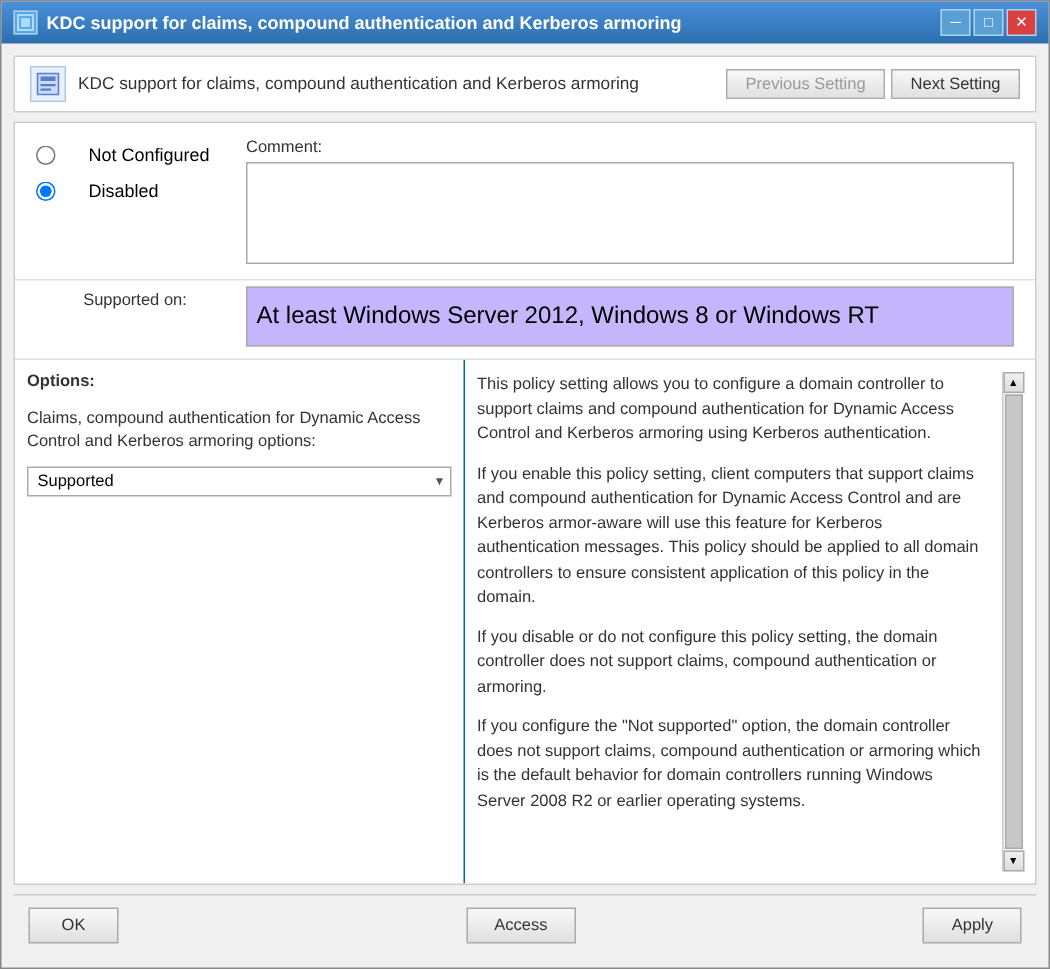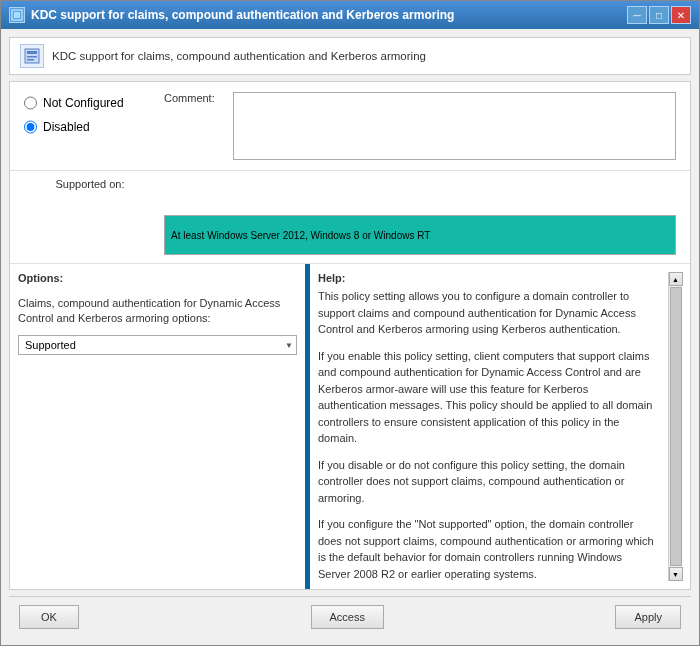--- a/index.html
+++ b/index.html
@@ -140,30 +140,31 @@
     .radio-col {
       display: flex;
       flex-direction: column;
       gap: 10px;
       width: 140px;
       flex-shrink: 0;
       padding-top: 4px;
     }
     .radio-item {
       display: flex;
-      gap: 6px;
+      align-items: center;
+      gap: 22px;
     }
     .radio-item input[type="radio"] {
       margin: 0;
     }
     .comment-col {
       flex: 1;
       display: flex;
-      flex-direction: row;
-      gap: 18px;
+      flex-direction: column;
+      gap: 2px;
     }
     .comment-label {
       font-size: 11px;
       color: #333;
       margin-bottom: 2px;
     }
     .comment-box {
       width: 100%;
       height: 68px;
       border: 1px solid #aaa;
@@ -185,36 +186,35 @@
       color: #333;
       padding-top: 3px;
       text-align: center;
       padding-right: 8px;
       flex-shrink: 0;
     }
     .supported-box {
       flex: 1;
       height: 40px;
       border: 1px solid #aaa;
-      background: #14b8a6;
-      font-size: 10px;
+      background: #c4b5fd;
+      font-size: 16px;
       padding: 3px 6px;
       display: flex;
       align-items: center;
       overflow: hidden;
-      margin-top: 40px;
     }
     .two-col {
       flex: 1;
       display: flex;
       overflow: hidden;
     }
     .options-col {
       width: 300px;
-      border-right: 5px solid #0369a1;
+      border-right: 1px solid #0369a1;
       padding: 8px;
       flex-shrink: 0;
       display: flex;
       flex-direction: column;
       gap: 8px;
     }
     .help-col {
       flex: 1;
       padding: 8px;
       display: flex;
@@ -341,20 +341,24 @@
       <div class="header-left">
         <div class="header-icon">
           <svg width="18" height="18" viewBox="0 0 18 18">
             <rect x="2" y="2" width="14" height="14" fill="#c8daf8" stroke="#5a80c8" stroke-width="1"></rect>
             <rect x="4" y="4" width="10" height="3" fill="#5a80c8"></rect>
             <rect x="4" y="9" width="10" height="1.5" fill="#5a80c8"></rect>
             <rect x="4" y="12" width="7" height="1.5" fill="#5a80c8"></rect>
           </svg>
         </div>
         <span class="header-title">KDC support for claims, compound authentication and Kerberos armoring</span>
+      </div>
+      <div class="header-buttons">
+        <button class="nav-btn" disabled="">Previous Setting</button>
+        <button class="nav-btn">Next Setting</button>
       </div>
     </div>
 
     <div class="main-form">
 
       <div class="radio-section">
         <div class="radio-col">
           <div class="radio-item">
             <input type="radio" name="policy" id="notconf" style="">
             <label for="notconf">Not Configured</label>
@@ -388,21 +392,20 @@
               <option>Not Supported</option>
               <option>Always provide claims</option>
               <option>Fail unarmored authentication requests</option>
             </select>
             <span class="dropdown-arrow">▼</span>
           </div>
         </div>
 
         <div class="help-col">
           <div style="display:flex;flex-direction:column;flex:1;overflow:hidden;">
-            <div class="section-label">Help:</div>
             <div class="help-text">
               <p>This policy setting allows you to configure a domain controller to support claims and compound authentication for Dynamic Access Control and Kerberos armoring using Kerberos authentication.</p>
               <p>If you enable this policy setting, client computers that support claims and compound authentication for Dynamic Access Control and are Kerberos armor-aware will use this feature for Kerberos authentication messages. This policy should be applied to all domain controllers to ensure consistent application of this policy in the domain.</p>
               <p>If you disable or do not configure this policy setting, the domain controller does not support claims, compound authentication or armoring.</p>
               <p>If you configure the "Not supported" option, the domain controller does not support claims, compound authentication or armoring which is the default behavior for domain controllers running Windows Server 2008 R2 or earlier operating systems.</p>
             </div>
           </div>
           <div class="scrollbar-track">
             <div class="scrollbar-btn">▲</div>
             <div class="scrollbar-thumb"></div>

